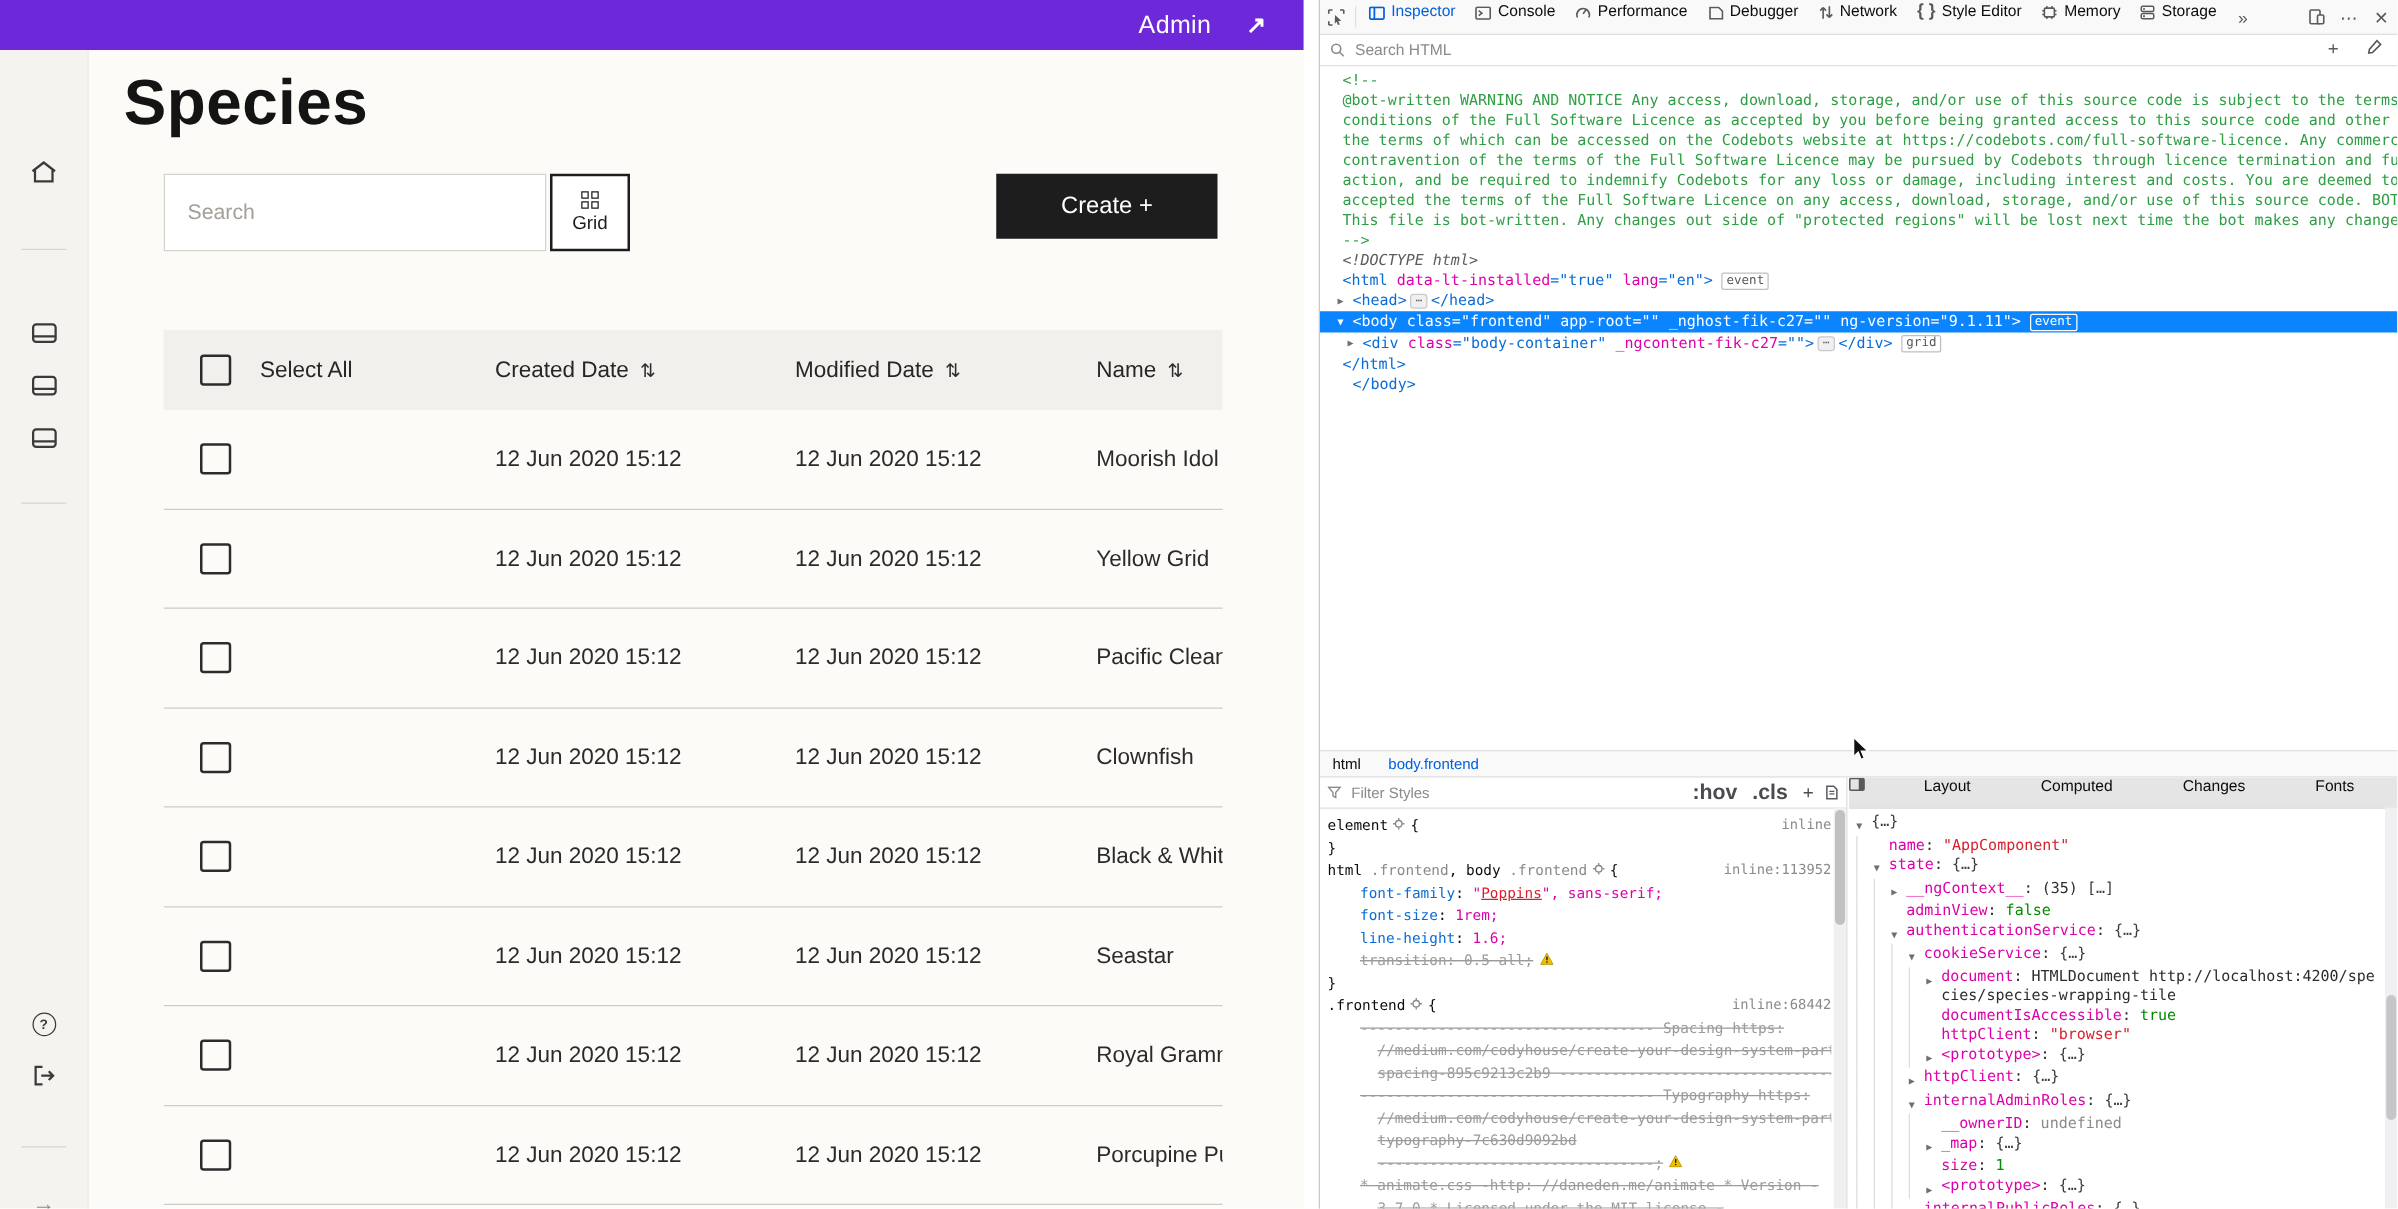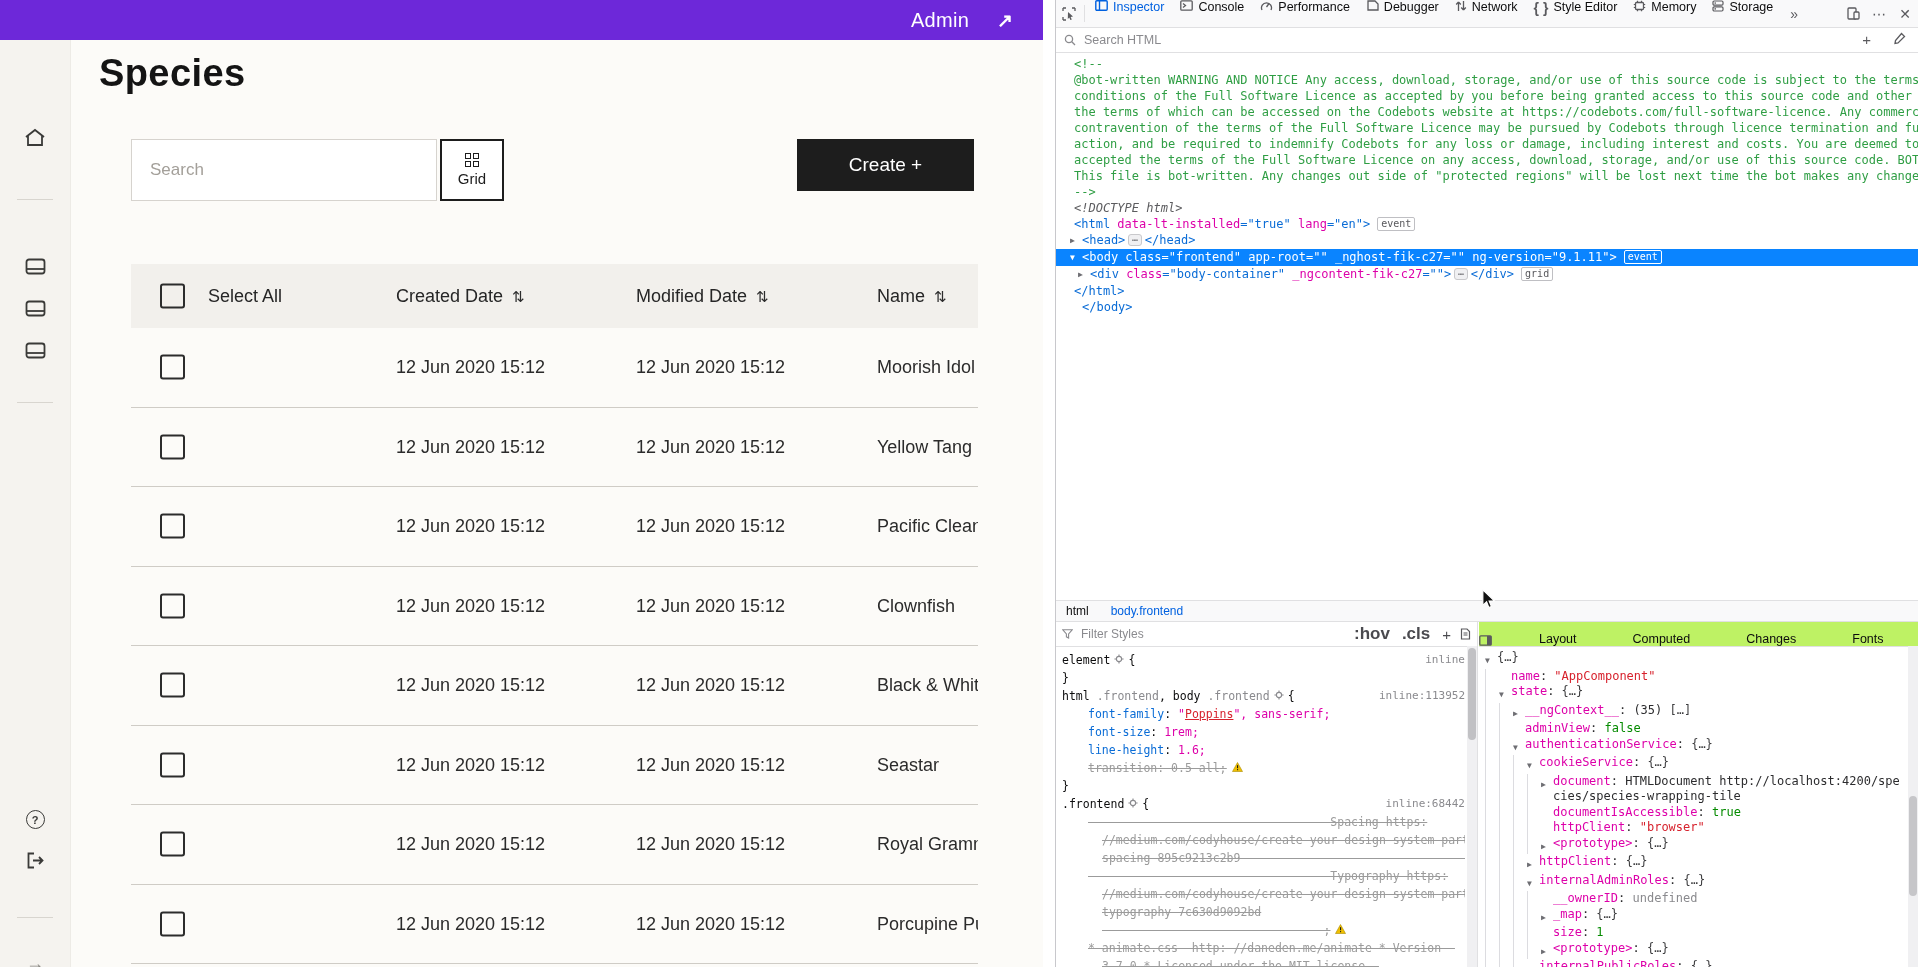--- a/index.html
+++ b/index.html
@@ -13,21 +13,21 @@
   .admin-bar .label{font-size:20px;letter-spacing:.3px;}
   .ext-arrow{font-size:19px;font-weight:bold;line-height:1;}
 
   .sidebar{position:absolute;left:0;top:40px;width:70px;height:927px;background:#f5f3ef;border-right:1px solid #edebe6;}
   .s-ico{position:absolute;left:0;width:70px;display:flex;justify-content:center;color:#3a3a38;cursor:pointer;}
   .s-div{position:absolute;left:17px;width:36px;border-top:1px solid #d8d5cf;}
   .help-circ{width:17px;height:17px;border:1.6px solid #3a3a38;border-radius:50%;display:flex;align-items:center;justify-content:center;
              font-size:11px;font-weight:bold;}
   .arrow-glyph{font-size:18px;color:#8b8a85;}
 
-  .page-title{position:absolute;left:99px;top:52px;font-size:38px;font-weight:600;color:#141414;letter-spacing:.4px;}
+  .page-title{position:absolute;left:99px;top:52px;font-size:51px;font-weight:600;color:#141414;letter-spacing:.4px;}
   .search-box{position:absolute;left:131px;top:139px;width:306px;height:62px;background:#fff;border:1px solid #d6d3ce;box-sizing:border-box;}
   .search-box input{width:100%;height:100%;border:0;outline:none;background:transparent;padding:0 18px;font-size:17px;
                     font-family:"Liberation Sans",sans-serif;color:#3a3a38;}
   .search-box input::placeholder{color:#a39f99;}
   .grid-btn{position:absolute;left:440px;top:139px;width:64px;height:62px;background:#fff;border:2px solid #1d1d1d;box-sizing:border-box;
             display:flex;flex-direction:column;align-items:center;justify-content:center;gap:3px;cursor:pointer;}
   .grid-ico{display:grid;grid-template-columns:6px 6px;grid-template-rows:6px 6px;gap:2px;}
   .grid-ico i{border:1.5px solid #1d1d1d;display:block;}
   .grid-btn .lbl{font-size:15px;color:#1d1d1d;}
   .create-btn{position:absolute;left:797px;top:139px;width:177px;height:52px;background:#1d1d1d;color:#fff;display:flex;
@@ -43,21 +43,21 @@
   .col-name{left:746px;width:101px;overflow:hidden;}
   .sort{font-size:15px;color:#2c2c2c;margin-left:9px;cursor:pointer;}
   .t-row{position:relative;height:79.5px;border-bottom:1px solid #cfccc6;font-size:18px;color:#2b2b2b;box-sizing:border-box;}
   .table{border-top:0;}
 
   
   .devtools{position:absolute;left:1055px;top:0;width:863px;height:967px;background:#fff;border-left:1px solid #c8c8cc;
             box-sizing:border-box;color:#0c0c0d;}
   .dt-toolbar{position:absolute;left:0;top:0;right:0;height:27px;background:#f9f9fa;border-bottom:1px solid #e0e0e2;
               display:flex;align-items:stretch;font-size:12.5px;}
-  .dt-tab{display:flex;align-items:flex-start;gap:5px;padding:0 8px;color:#0c0c0d;cursor:pointer;}
+  .dt-tab{display:flex;align-items:flex-end;gap:5px;padding:16px 8px;color:#0c0c0d;cursor:pointer;}
   .dt-tab svg,.tool-ico svg{display:block;}
   .dt-tab.active{color:#0061e0;}
   .tool-ico{display:flex;align-items:center;justify-content:center;width:26px;color:#5a5a5e;cursor:pointer;}
   .tb-sep{width:1px;background:#e0e0e2;margin:5px 2px;}
   .tb-right{margin-left:auto;display:flex;align-items:stretch;}
   .glyph-ico{font-size:14px;color:#5a5a5e;}
   .dt-search{position:absolute;left:0;top:27px;right:0;height:25px;border-bottom:1px solid #e0e0e2;display:flex;align-items:center;
              padding:0 8px;gap:6px;}
   .dt-search input{flex:1;border:0;outline:none;font-size:12.5px;font-family:"Liberation Sans",sans-serif;color:#8b5cf6;background:transparent;}
   .dt-search input::placeholder{color:#8a8a8e;}
@@ -96,21 +96,21 @@
   .pname{color:#0a6cd6;} .pval{color:#dd00a9;}
   .plink{color:#d7222d;text-decoration:underline;}
   .struck, .struck span{color:#9b9b9b !important;text-decoration:line-through;}
   .r-raw{padding-left:26px;color:#9b9b9b;text-decoration:line-through;white-space:pre;overflow:hidden;}
   .r-raw.ind{padding-left:40px;}
   .warn-ico{display:inline-block;margin-left:5px;text-decoration:none;}
   .rules-sb{position:absolute;right:0;top:24px;bottom:0;width:10px;background:#f0f0f2;}
   .rules-sb .thumb{position:absolute;left:1px;top:2px;width:8px;height:92px;background:#c1c1c4;border-radius:4px;}
 
   .dt-side{position:absolute;left:423px;top:622px;right:0;bottom:0;overflow:hidden;}
-  .side-tabs{height:24px;border-bottom:1px solid #e0e0e2;background:#bef264;display:flex;align-items:flex-end;font-size:12.5px;gap:38px;}
+  .side-tabs{height:24px;border-bottom:1px solid #e0e0e2;background:#e5e5e5;display:flex;align-items:flex-start;font-size:12.5px;gap:38px;}
   .side-tab{padding:0 9px;cursor:pointer;color:#0c0c0d;}
   .side-tab.active{color:#0061e0;}
   .side-toggle{width:26px;display:flex;justify-content:center;color:#5a5a5e;cursor:pointer;}
   .side-body{font-family:"DejaVu Sans Mono",monospace;font-size:12px;line-height:15.5px;padding:3px 12px 0 6px;color:#0c0c0d;}
   .srow{display:flex;align-items:flex-start;cursor:default;}
   .sg{flex:none;width:13px;align-self:stretch;border-left:1px solid #dcdce0;}
   .sar{flex:none;width:12px;font-size:8px;color:#6e6e73;padding-top:3px;}
   .scontent{flex:1;min-width:0;white-space:normal;word-break:break-all;}
   .skey{color:#dd00a9;}
   .v-o{color:#3c3c3e;} .v-s{color:#d7222d;} .v-g{color:#058b00;} .v-u{color:#8a8a8e;} .v-p{color:#2c2c2e;}
@@ -199,21 +199,21 @@
         <div class="t-row">
           <span class="cb"></span>
           <span class="cell col-created">12 Jun 2020 15:12</span>
           <span class="cell col-modified">12 Jun 2020 15:12</span>
           <span class="cell col-name">Moorish Idol</span>
         </div>
         <div class="t-row">
           <span class="cb"></span>
           <span class="cell col-created">12 Jun 2020 15:12</span>
           <span class="cell col-modified">12 Jun 2020 15:12</span>
-          <span class="cell col-name">Yellow Tang</span>
+          <span class="cell col-name">Yellow Grid</span>
         </div>
         <div class="t-row">
           <span class="cb"></span>
           <span class="cell col-created">12 Jun 2020 15:12</span>
           <span class="cell col-modified">12 Jun 2020 15:12</span>
           <span class="cell col-name">Pacific Cleaner Wrasse</span>
         </div>
         <div class="t-row">
           <span class="cb"></span>
           <span class="cell col-created">12 Jun 2020 15:12</span>

